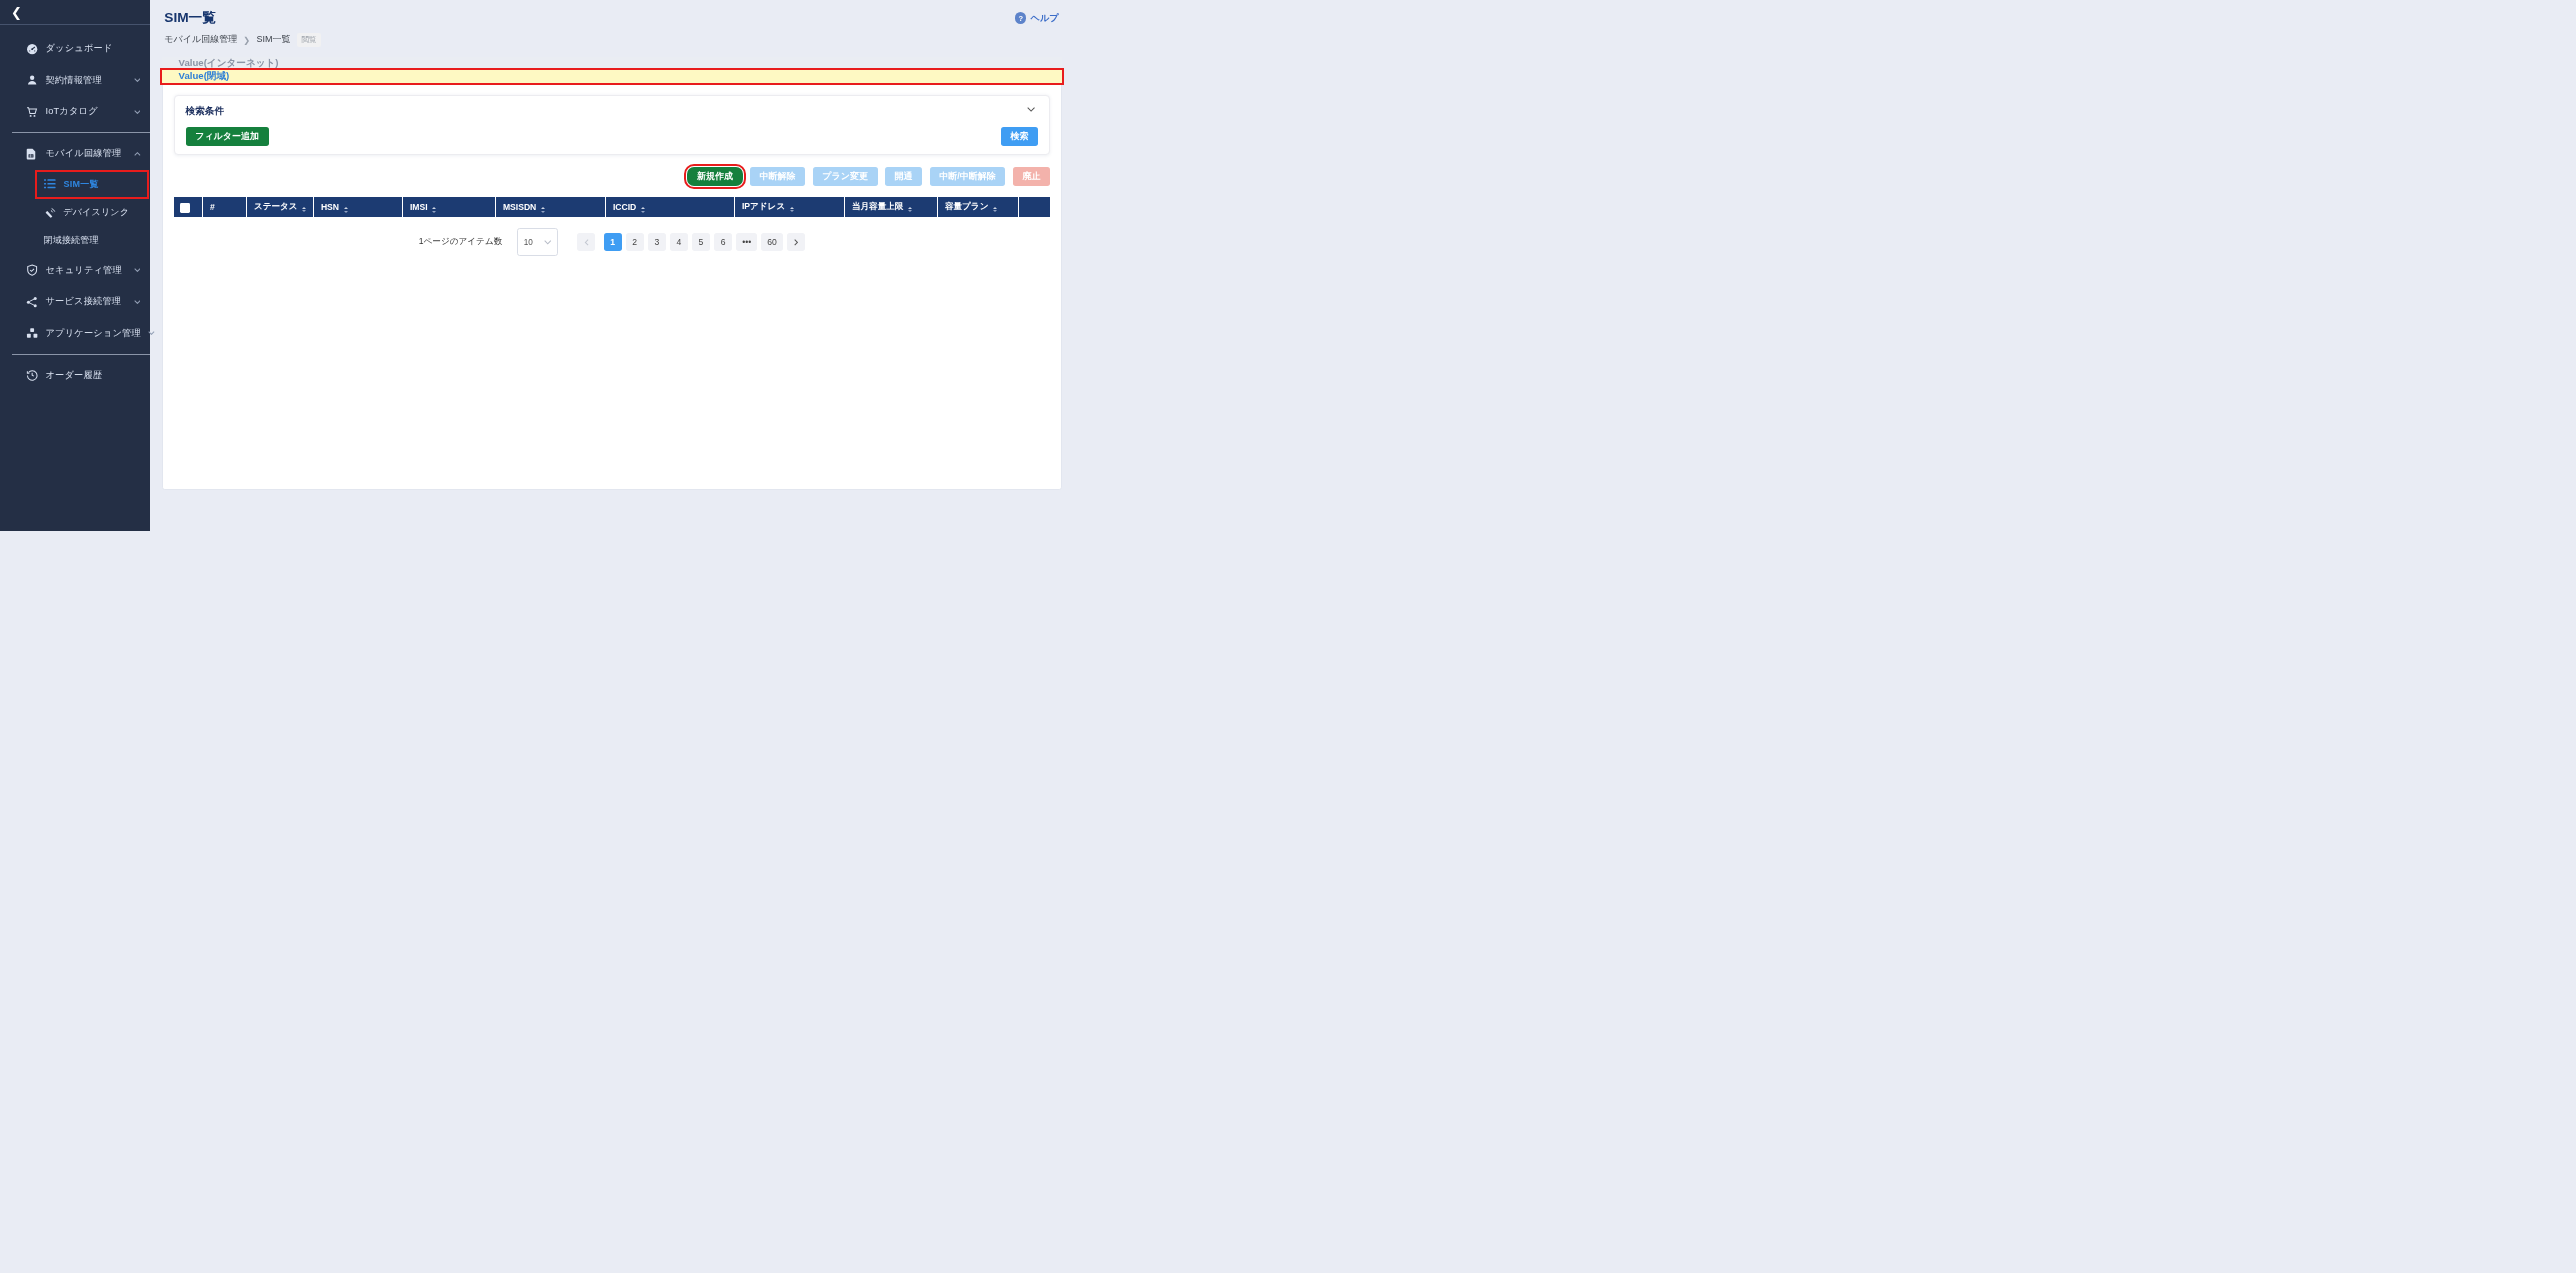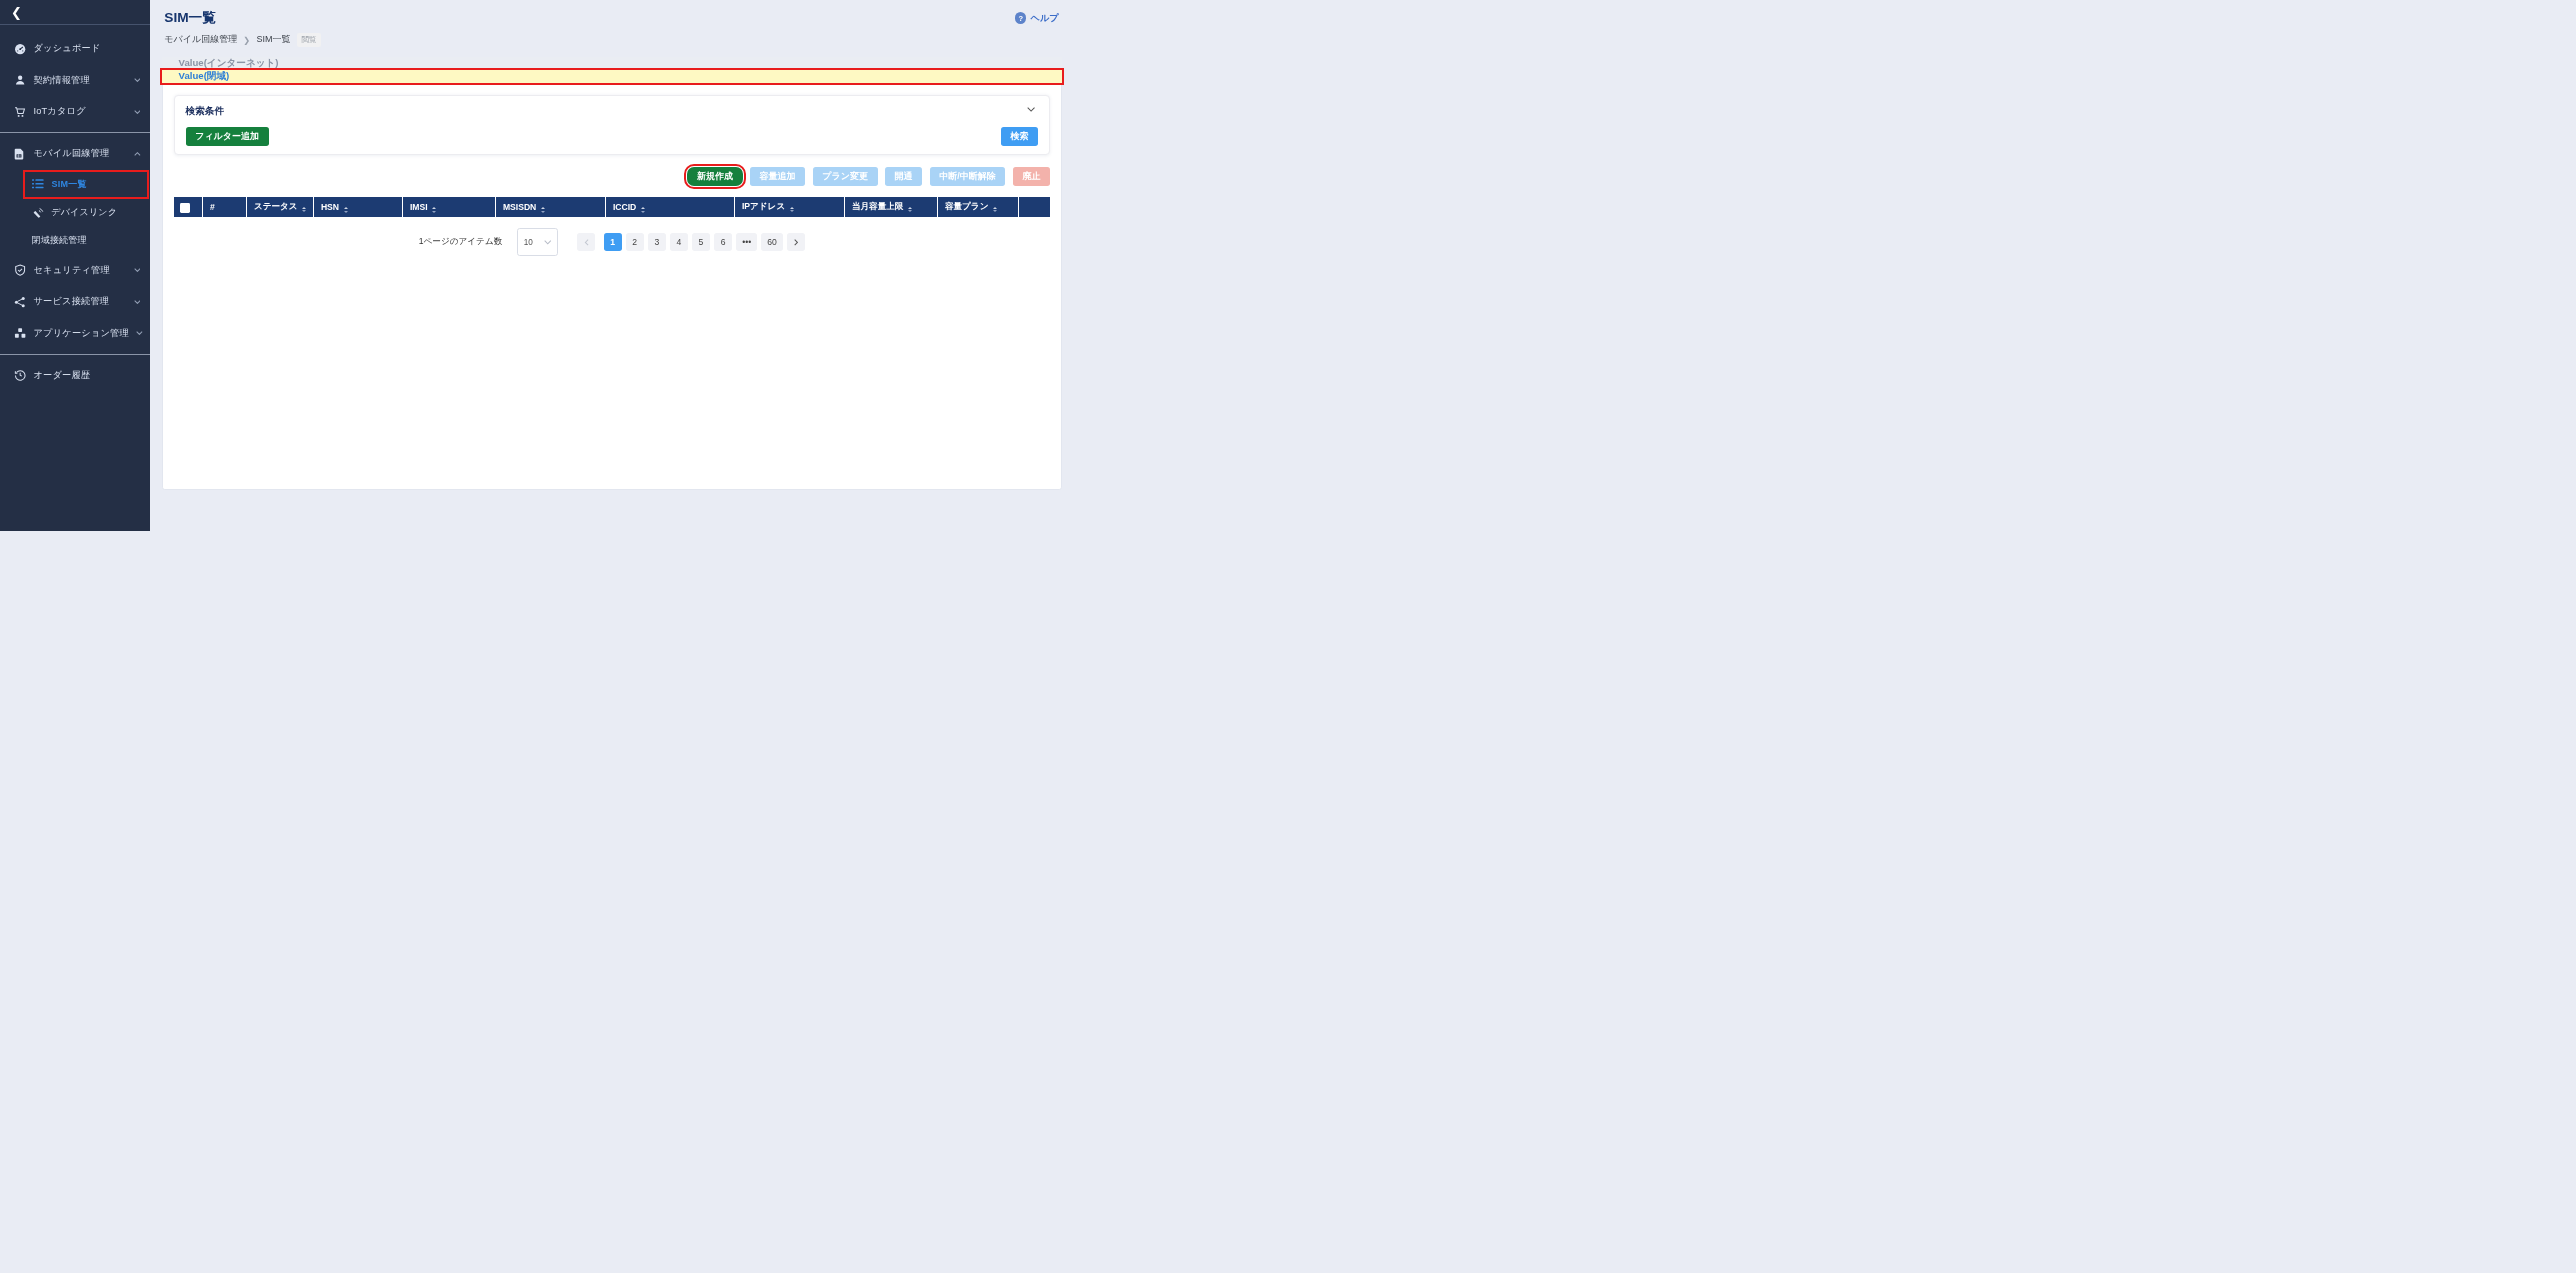--- a/index.html
+++ b/index.html
@@ -9,21 +9,21 @@
     background:#e9ecf4;
     font-family:"Liberation Sans","DejaVu Sans",sans-serif;
     -webkit-font-smoothing:antialiased;
   }
   .app { display:flex; width:1073px; height:531px; }
 
   
   .sidebar { width:150px; flex-shrink:0; background:#242f45; color:#d9e1f0; display:flex; flex-direction:column; }
   .sb-top { height:25px; border-bottom:0.7px solid #46536d; display:flex; align-items:center; padding-left:11px; }
   .back-btn { color:#ffffff; font-size:13px; font-weight:bold; cursor:pointer; line-height:1; }
-  .sb-nav { padding-top:8.2px; }
+  .sb-nav { padding-top:8.2px;padding-left:12px; }
   .sb-item { height:31.5px; display:flex; align-items:center; gap:7.5px; padding:0 9.6px 0 13.7px; font-size:9.2px; cursor:pointer; }
   .sb-item .ic { width:12.3px; display:flex; justify-content:center; flex-shrink:0; }
   .sb-item .lbl { flex:1; white-space:nowrap; letter-spacing:0.2px; }
   .sb-item .chev { flex-shrink:0; display:flex; }
   .chev.up { transform:rotate(180deg); }
   .sb-sub { height:28px; padding-left:31.5px; font-size:9px; }
   .sb-sub.sim-active {
     height:25px; margin:2.1px 2.7px 2.1px 25px; padding-left:6.8px;
     outline:2.1px solid #e81c1c; color:#2f86e0; font-weight:bold;
   }
@@ -280,21 +280,21 @@
             </svg>
         </span>
         <div class="sc-buttons">
           <button class="btn btn-green">フィルター追加</button>
           <button class="btn btn-blue">検索</button>
         </div>
       </div>
 
       <div class="actions">
         <button class="btn btn-green btn-annotated">新規作成</button>
-        <button class="btn btn-dis-blue">容量追加</button>
+        <button class="btn btn-dis-blue">中断解除</button>
         <button class="btn btn-dis-blue">プラン変更</button>
         <button class="btn btn-dis-blue">開通</button>
         <button class="btn btn-dis-blue">中断/中断解除</button>
         <button class="btn btn-dis-red">廃止</button>
       </div>
 
       <table>
         <colgroup>
           <col style="width:29px">
             <col style="width:44px">

